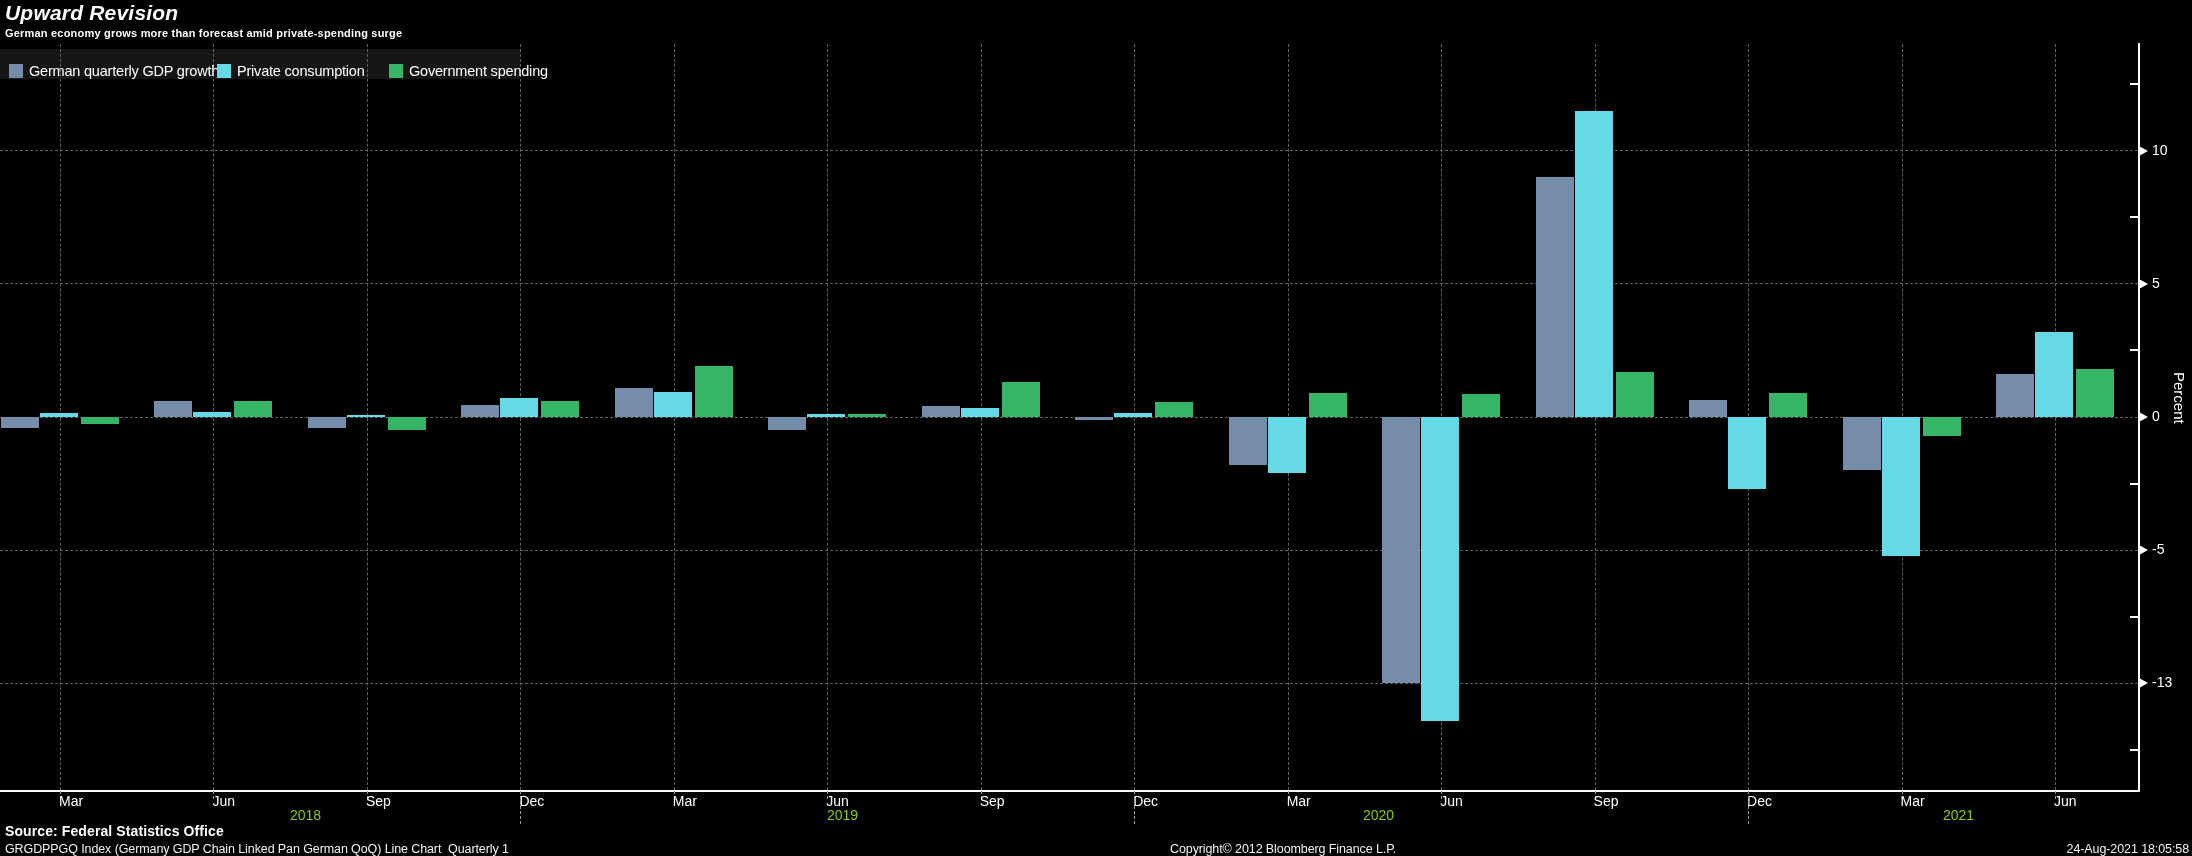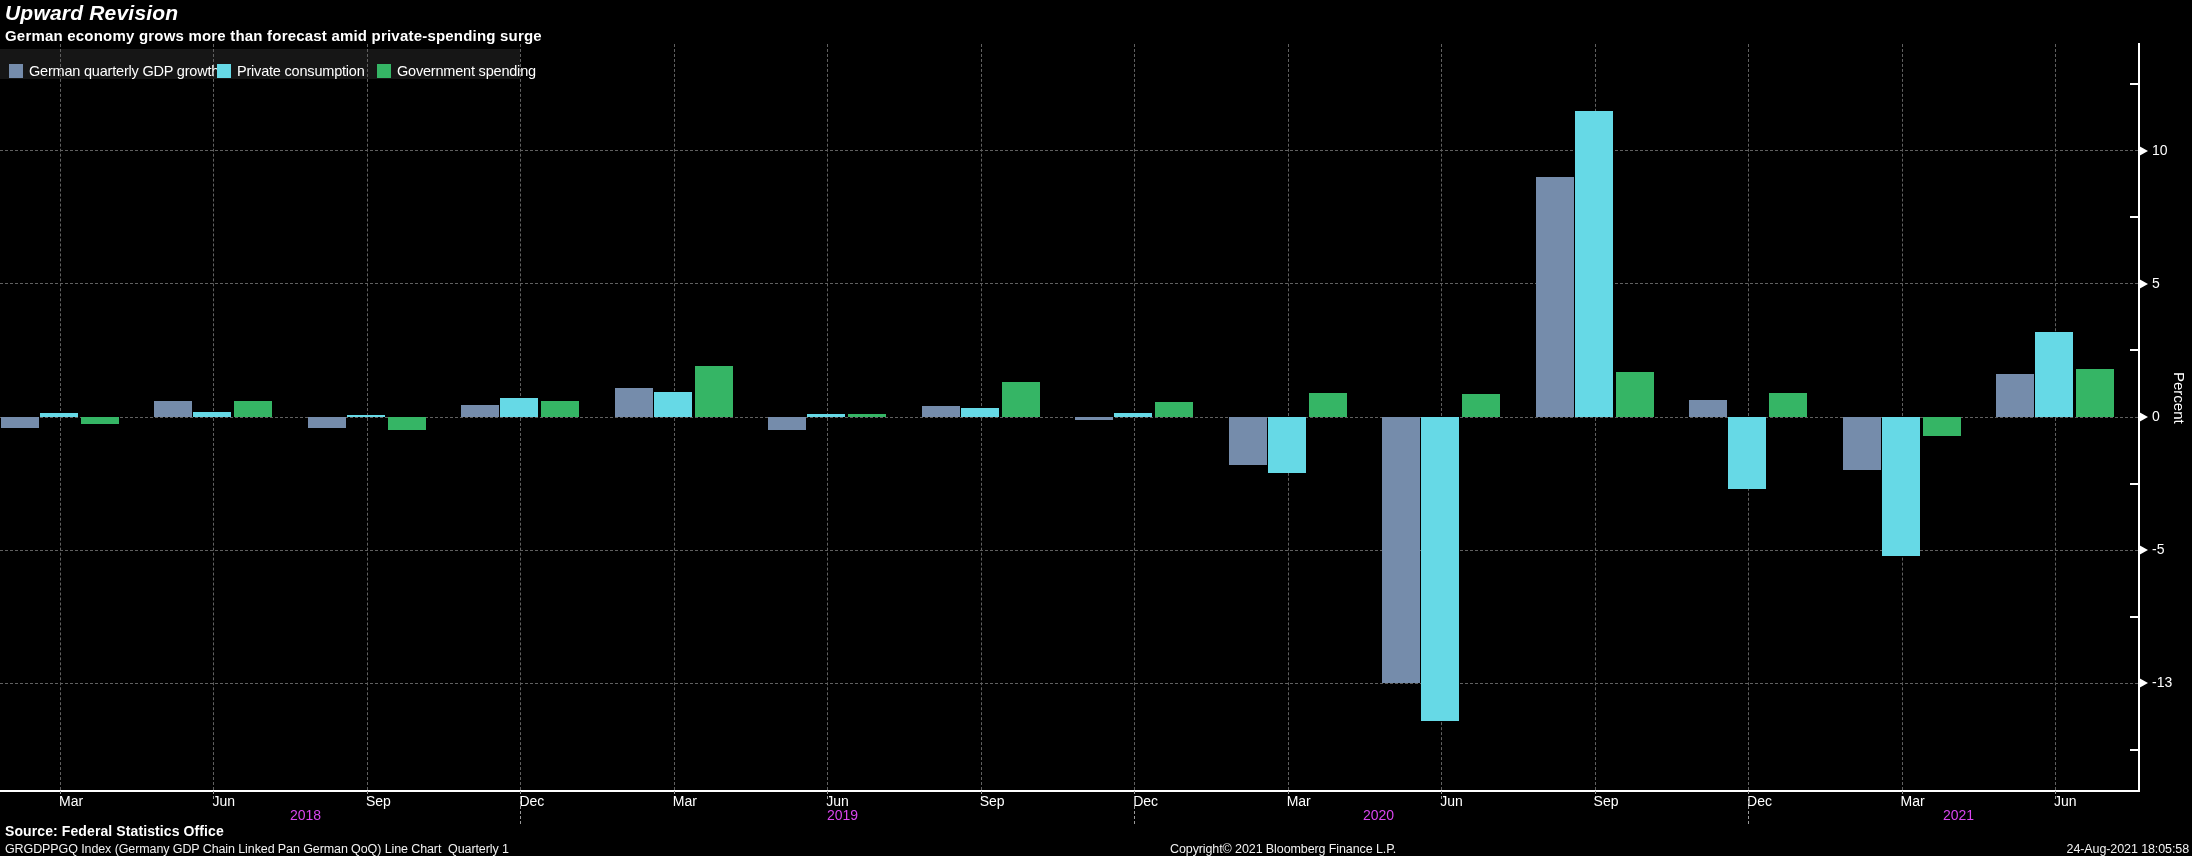--- a/index.html
+++ b/index.html
@@ -1,36 +1,36 @@
 <!DOCTYPE html>
 <html><head>
 <meta charset="utf-8">
 <style>
   html,body{margin:0;padding:0;background:#000;}
   .screen{position:relative;width:2192px;height:856px;background:#000;overflow:hidden;
           font-family:"Liberation Sans",sans-serif;color:#fff;}
   .title{position:absolute;left:5px;top:1px;font-size:21px;font-weight:bold;letter-spacing:.2px;font-style:italic;}
-  .subtitle{position:absolute;left:5px;top:27px;font-size:15px;font-weight:bold;letter-spacing:.2px;}
+  .subtitle{position:absolute;left:5px;top:27px;font-size:11px;font-weight:bold;letter-spacing:.2px;}
   .legend-bg{position:absolute;left:0;top:49px;width:520px;height:30px;background:#161616;z-index:1;}
   .legend-item{position:absolute;top:49px;height:44px;display:flex;align-items:center;gap:6px;z-index:4;}
   .legend-swatch{width:14px;height:14px;flex:0 0 auto;}
   .legend-label{font-size:14.5px;letter-spacing:-.2px;white-space:nowrap;}
   .hgrid{position:absolute;height:0;border-top:1px dashed #606060;z-index:2;}
   .vgrid{position:absolute;width:0;border-left:1px dashed #606060;z-index:2;}
   .bar{position:absolute;z-index:3;}
   .yaxis{position:absolute;width:2px;background:#fff;z-index:5;}
   .xaxis{position:absolute;height:2px;background:#fff;z-index:5;}
   .ytick-arrow{position:absolute;width:0;height:0;border-left:9px solid #fff;
                border-top:5px solid transparent;border-bottom:5px solid transparent;z-index:6;}
   .ytick-minor{position:absolute;width:8px;height:2px;background:#fff;z-index:6;}
   .ytick-label{position:absolute;font-size:14px;color:#fff;z-index:6;white-space:nowrap;}
   .ylabel{position:absolute;right:4px;font-size:15px;color:#fff;writing-mode:vertical-rl;z-index:6;}
   .xtick{position:absolute;width:0;border-left:1px dashed #9a9a9a;z-index:5;}
   .xlabel{position:absolute;font-size:14px;color:#fff;z-index:5;white-space:nowrap;}
-  .yearlabel{position:absolute;font-size:14px;color:#d946ef;z-index:5;white-space:nowrap;}
+  .yearlabel{position:absolute;font-size:14px;color:#84cc16;z-index:5;white-space:nowrap;}
   .src{position:absolute;left:5px;top:823px;font-size:14px;font-weight:bold;letter-spacing:.1px;}
   .foot{position:absolute;top:842px;font-size:12.5px;color:#f2f2f2;white-space:pre;letter-spacing:-.1px;}
 </style>
 </head>
 <body>
 
 <div class="screen">
 
   <div class="title">Upward Revision</div>
   <div class="subtitle">German economy grows more than forecast amid private-spending surge</div>
@@ -38,34 +38,34 @@
   <div class="legend-bg"></div>
 
   <div class="legend-item" style="left:9px">
     <span class="legend-swatch" style="background: rgb(117, 140, 171);"></span>
     <span class="legend-label">German quarterly GDP growth</span>
   </div>
   <div class="legend-item" style="left:217px">
     <span class="legend-swatch" style="background: rgb(102, 217, 230);"></span>
     <span class="legend-label">Private consumption</span>
   </div>
-  <div class="legend-item" style="left:377px">
+  <div class="legend-item" style="left:389px">
     <span class="legend-swatch" style="background: rgb(53, 181, 101);"></span>
     <span class="legend-label">Government spending</span>
   </div>
 
   <div id="plot"></div>
 
   <div class="yaxis" style="left:2138px;top:43px;height:748px"></div>
   <div class="xaxis" style="left:0;top:790px;width:2140px"></div>
   <div class="ylabel" id="ylab" style="top: 372px;">Percent</div>
 
   <div class="src">Source: Federal Statistics Office</div>
   <div class="foot" style="left:5px">GRGDPPGQ Index (Germany GDP Chain Linked Pan German QoQ) Line Chart  Quarterly 1</div>
-  <div class="foot" style="left:1170px">Copyright© 2021 Bloomberg Finance L.P.</div>
+  <div class="foot" style="left:1170px">Copyright© 2012 Bloomberg Finance L.P.</div>
   <div class="foot" style="right:3px">24-Aug-2021 18:05:58</div>
 
 <div class="hgrid" style="left: 0px; top: 150.071px; width: 2138px;"></div>
     <div class="ytick-arrow" style="left: 2139px; top: 145.571px;"></div>
     <div class="ytick-label" style="left: 2152px; top: 141.571px;">10</div>
     <div class="hgrid" style="left: 0px; top: 283.286px; width: 2138px;"></div>
     <div class="ytick-arrow" style="left: 2139px; top: 278.786px;"></div>
     <div class="ytick-label" style="left: 2152px; top: 274.786px;">5</div>
     <div class="hgrid" style="left: 0px; top: 416.5px; width: 2138px;"></div>
     <div class="ytick-arrow" style="left: 2139px; top: 412px;"></div>

